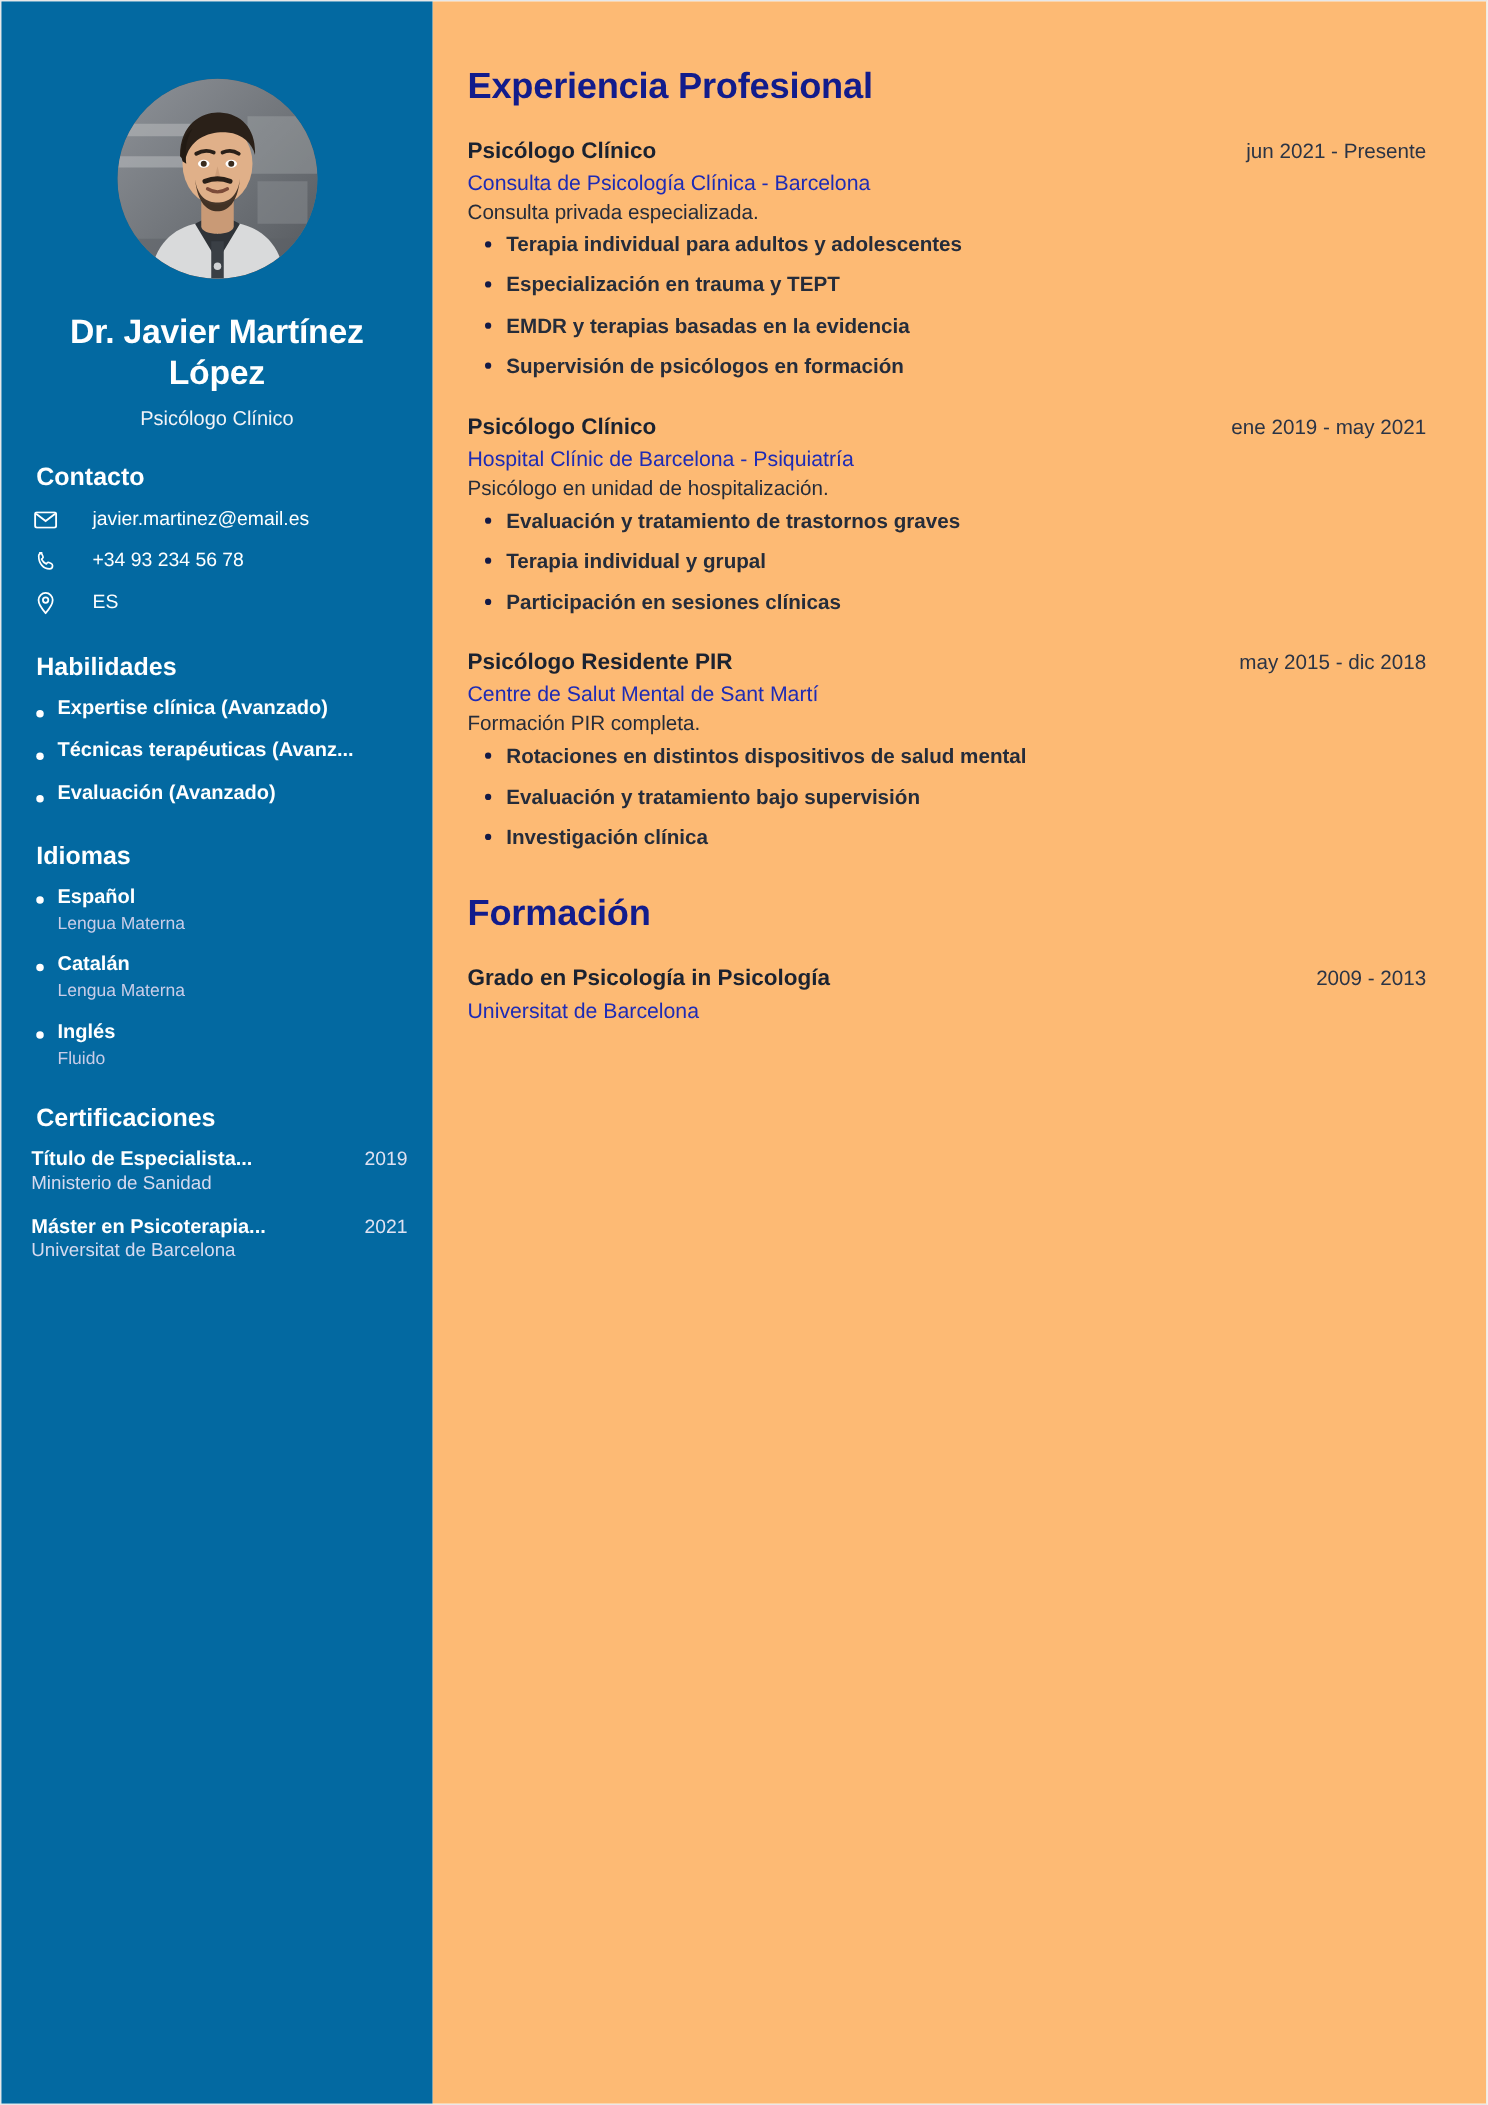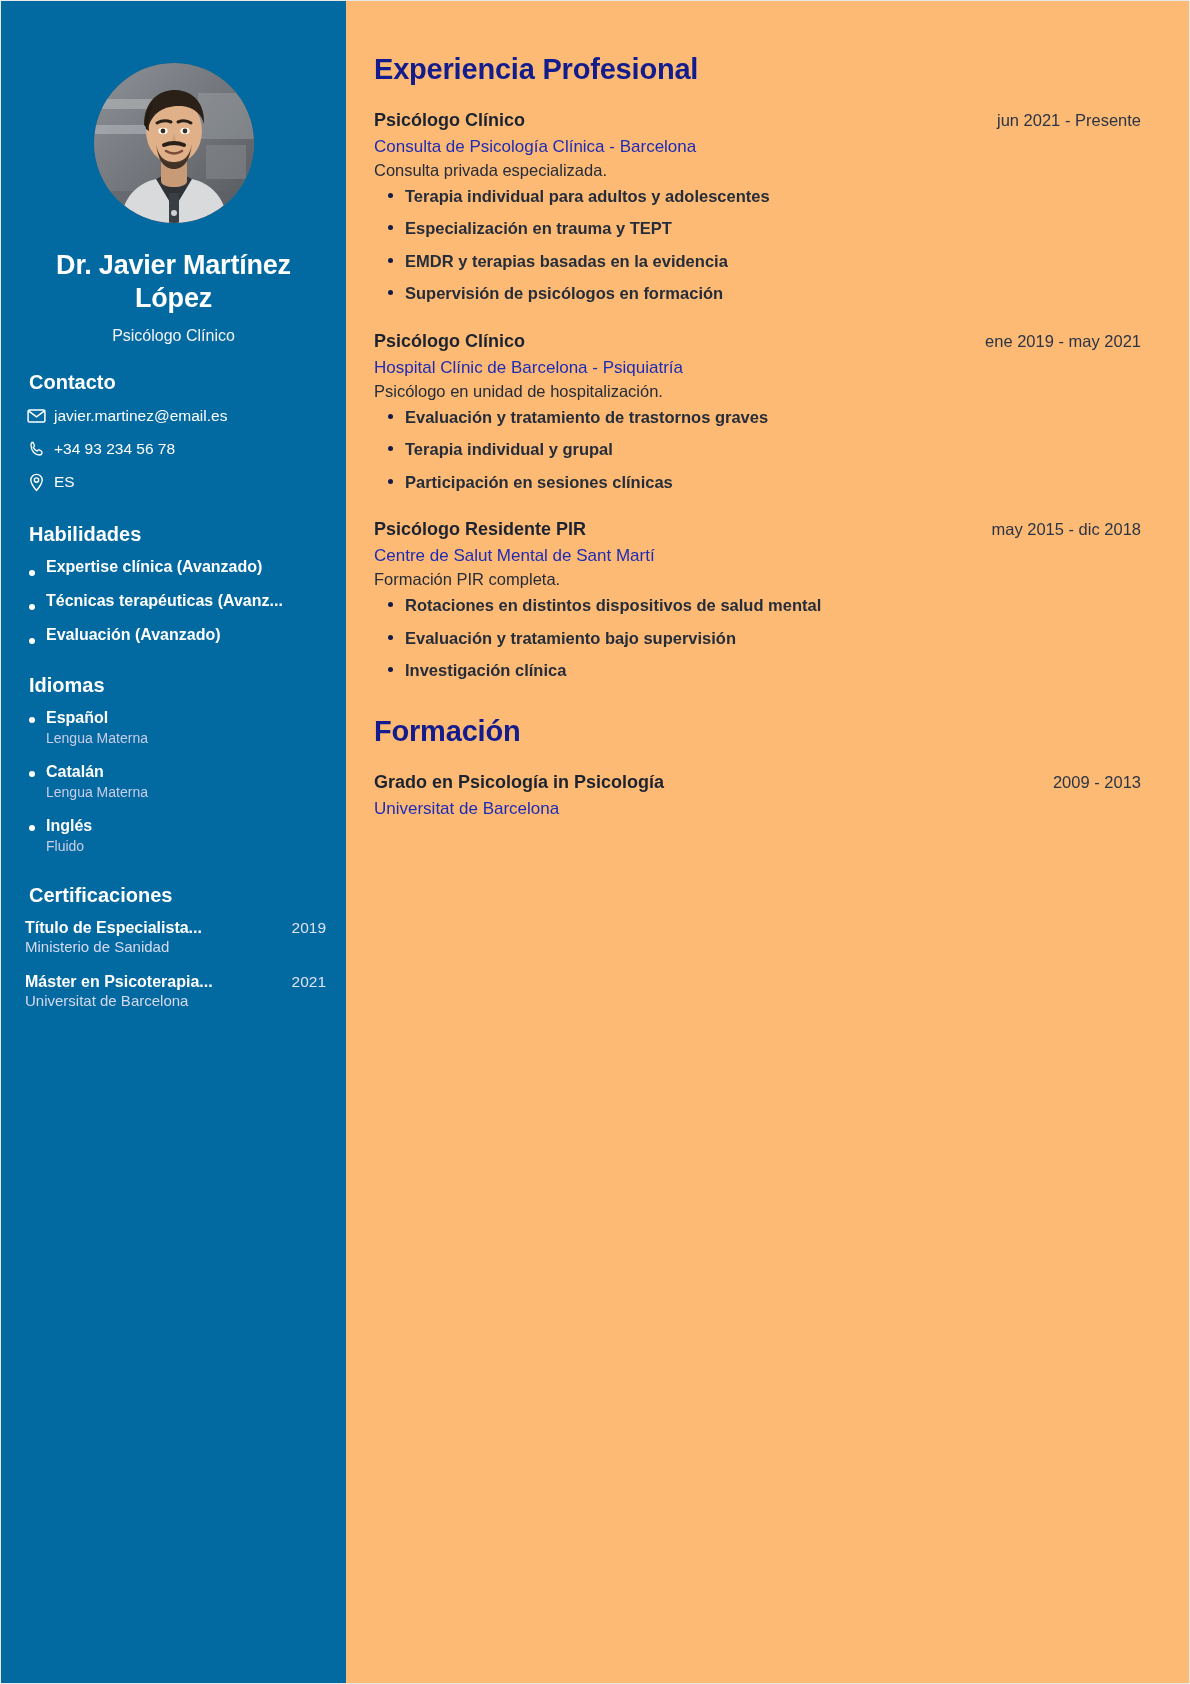--- a/index.html
+++ b/index.html
@@ -72,38 +72,38 @@
     margin-bottom: 12px;
     padding-left: 8px;
     color: #ffffff;
   }
   .side-heading.tight { margin-top: 30px; }
 
   .contact-list { padding-left: 6px; }
   .contact-row {
     display: flex;
     align-items: center;
-    gap: 8px;
+    gap: 28px;
     font-size: 15.5px;
     line-height: 1.35;
     margin-bottom: 12px;
     color: #ffffff;
   }
   .contact-row .ico {
     width: 19px;
     min-width: 19px;
     display: flex;
     align-items: center;
     justify-content: center;
   }
   .contact-row .ico svg { display:block; }
 
   .skill-row {
     display: flex;
-    align-items: flex-end;
+    align-items: center;
     gap: 11px;
     font-size: 16px;
     font-weight: bold;
     margin-bottom: 16px;
     padding-left: 8px;
     white-space: nowrap;
     overflow: hidden;
   }
   .dot {
     width: 6px; height: 6px;

